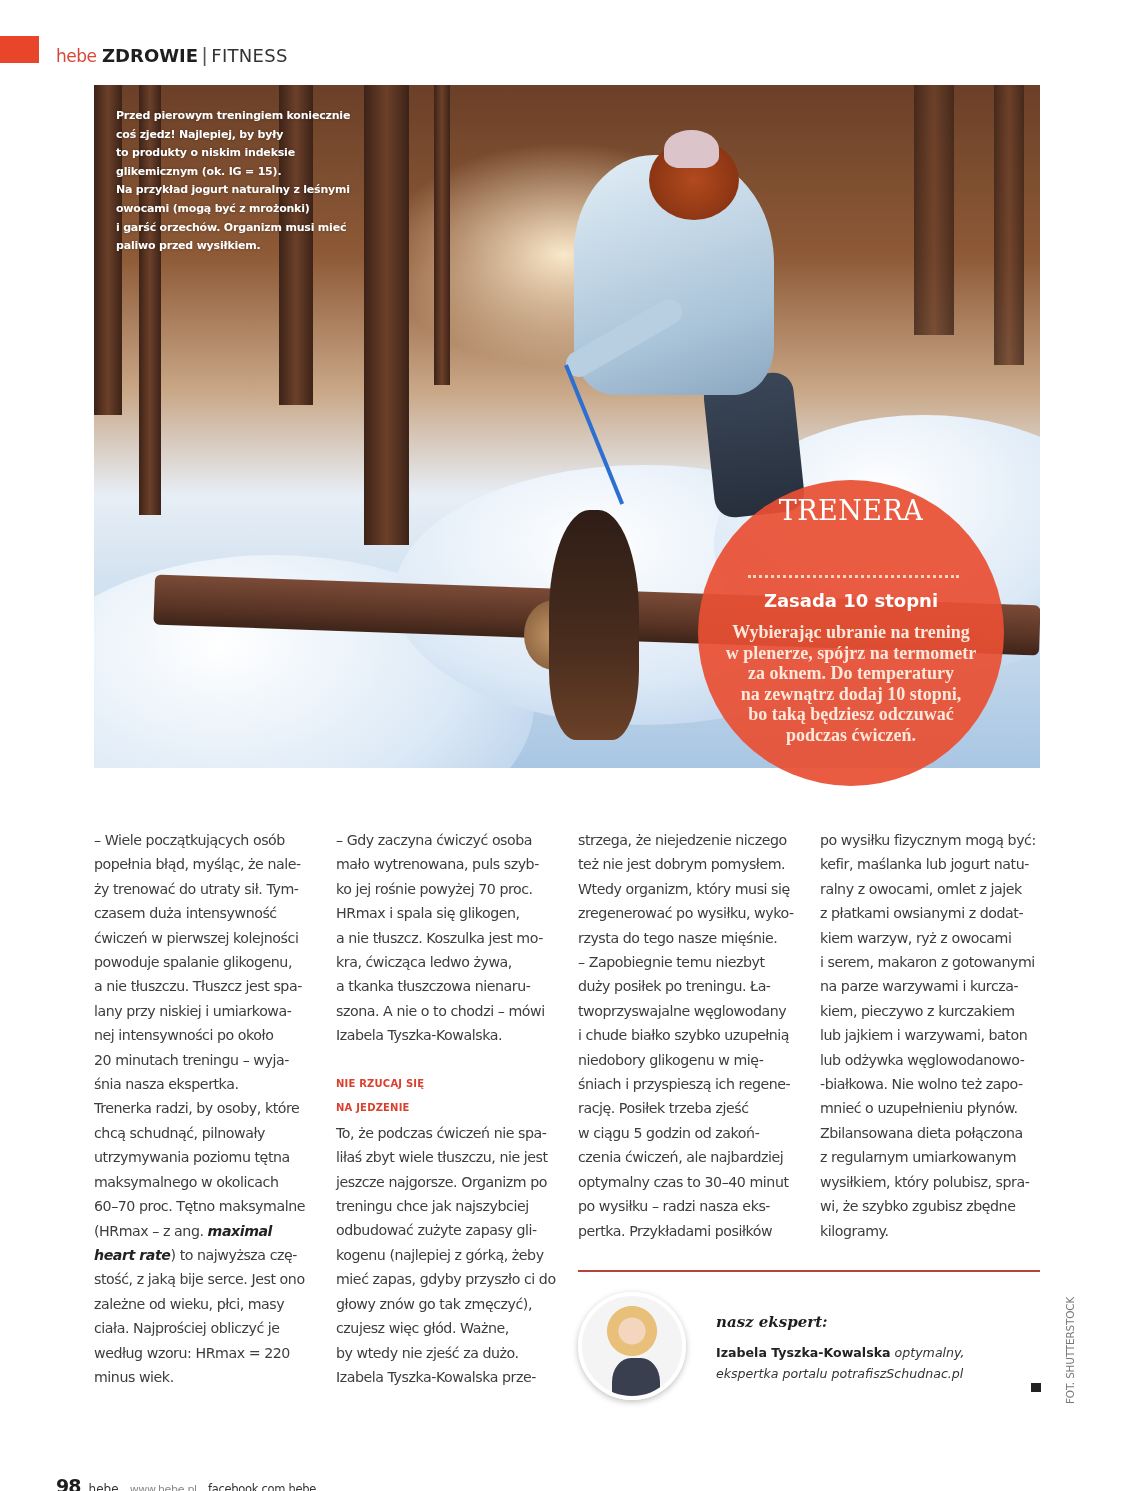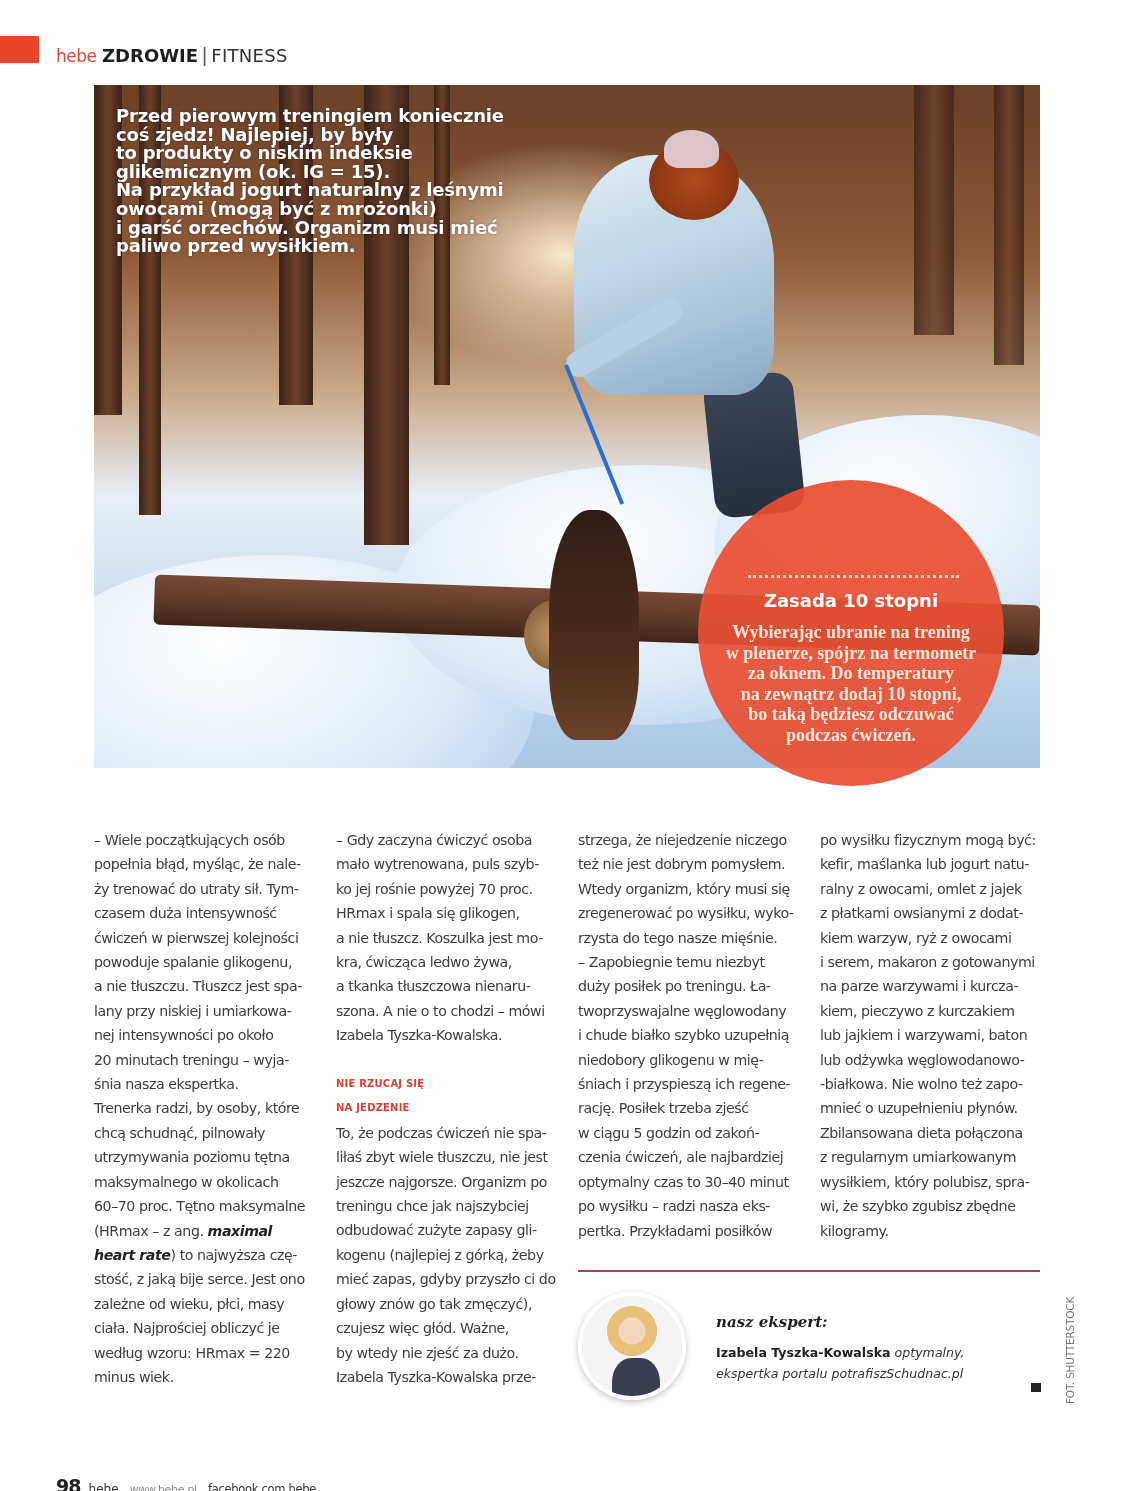--- a/index.html
+++ b/index.html
@@ -25,21 +25,21 @@
   .photo .woman-jacket { position: absolute; left: 480px; top: 70px; width: 200px; height: 240px; border-radius: 40% 45% 20% 20%;
     background: linear-gradient(160deg, #e2eef6, #a9c3d8 70%, #8aa7c0); }
   .photo .woman-hair { position: absolute; left: 555px; top: 55px; width: 90px; height: 80px; border-radius: 50%; background: radial-gradient(circle, #b24a1d, #7c2d10); }
   .photo .woman-hat { position: absolute; left: 570px; top: 45px; width: 55px; height: 38px; border-radius: 50% 50% 30% 30%; background: #dcc4cb; }
   .photo .woman-legs { position: absolute; left: 615px; top: 290px; width: 90px; height: 140px; border-radius: 20px; background: linear-gradient(#3a4658, #272f3c); transform: rotate(-6deg); }
   .photo .arm { position: absolute; left: 465px; top: 240px; width: 130px; height: 26px; border-radius: 14px; background: #b8cfe2; transform: rotate(-30deg); }
   .photo .leash { position: absolute; left: 470px; top: 280px; width: 4px; height: 150px; background: #2c6fd1; transform: rotate(-22deg); transform-origin: top; }
   .photo .dog { position: absolute; left: 455px; top: 425px; width: 90px; height: 230px; border-radius: 45% 45% 30% 30%; background: linear-gradient(#2e1d16, #4a2d1e 60%, #6b4128); }
   .photo .dog-tail { position: absolute; left: 430px; top: 515px; width: 60px; height: 70px; border-radius: 50%; background: radial-gradient(circle, #c29566, #7c5535); }
 
-  .caption { position: absolute; left: 22px; top: 22px; width: 300px; color: #fff; font-weight: bold; font-size: 18px; line-height: 18.6px;
+  .caption { position: absolute; left: 22px; top: 22px; width: 300px; color: #fff; font-weight: bold; font-size: 11px; line-height: 18.6px;
     font-family: "DejaVu Sans", sans-serif; text-shadow: 0 0 3px rgba(0,0,0,0.35); letter-spacing: -0.2px; }
   .caption div { white-space: nowrap; }
 
   .tip-circle { position: absolute; left: 698px; top: 480px; width: 306px; height: 306px; border-radius: 50%;
     background: rgba(232,80,52,0.93); color: #fff; text-align: center; }
   .tip-title { position: absolute; left: 0; right: 0; top: 14px; font-family: "DejaVu Serif", serif; font-size: 27px; line-height: 34px; letter-spacing: 0.5px; }
   .tip-dots { position: absolute; left: 50px; right: 45px; top: 95px; border-top: 3px dotted rgba(255,225,200,0.9); }
   .tip-heading { position: absolute; left: 0; right: 0; top: 110px; font-family: "DejaVu Sans", sans-serif; font-weight: bold; font-size: 18px; }
   .tip-body { position: absolute; left: 15px; right: 15px; top: 142px; font-family: Liberation Serif, serif; font-weight: bold; font-size: 18px; line-height: 20.6px; color: #fde8dc; }
   .tip-body div { white-space: nowrap; }
@@ -109,20 +109,21 @@
     <div>glikemicznym (ok. IG = 15).</div>
     <div>Na przykład jogurt naturalny z leśnymi</div>
     <div>owocami (mogą być z mrożonki)</div>
     <div>i garść orzechów. Organizm musi mieć</div>
     <div>paliwo przed wysiłkiem.</div>
   </div>
 </div>
 
 <div class="tip-circle">
   <div class="tip-title">
+    <div>TRENERA</div>
   </div>
   <div class="tip-dots"></div>
   <div class="tip-heading">Zasada 10 stopni</div>
   <div class="tip-body">
     <div>Wybierając ubranie na trening</div>
     <div>w plenerze, spójrz na termometr</div>
     <div>za oknem. Do temperatury</div>
     <div>na zewnątrz dodaj 10 stopni,</div>
     <div>bo taką będziesz odczuwać</div>
     <div>podczas ćwiczeń.</div>

